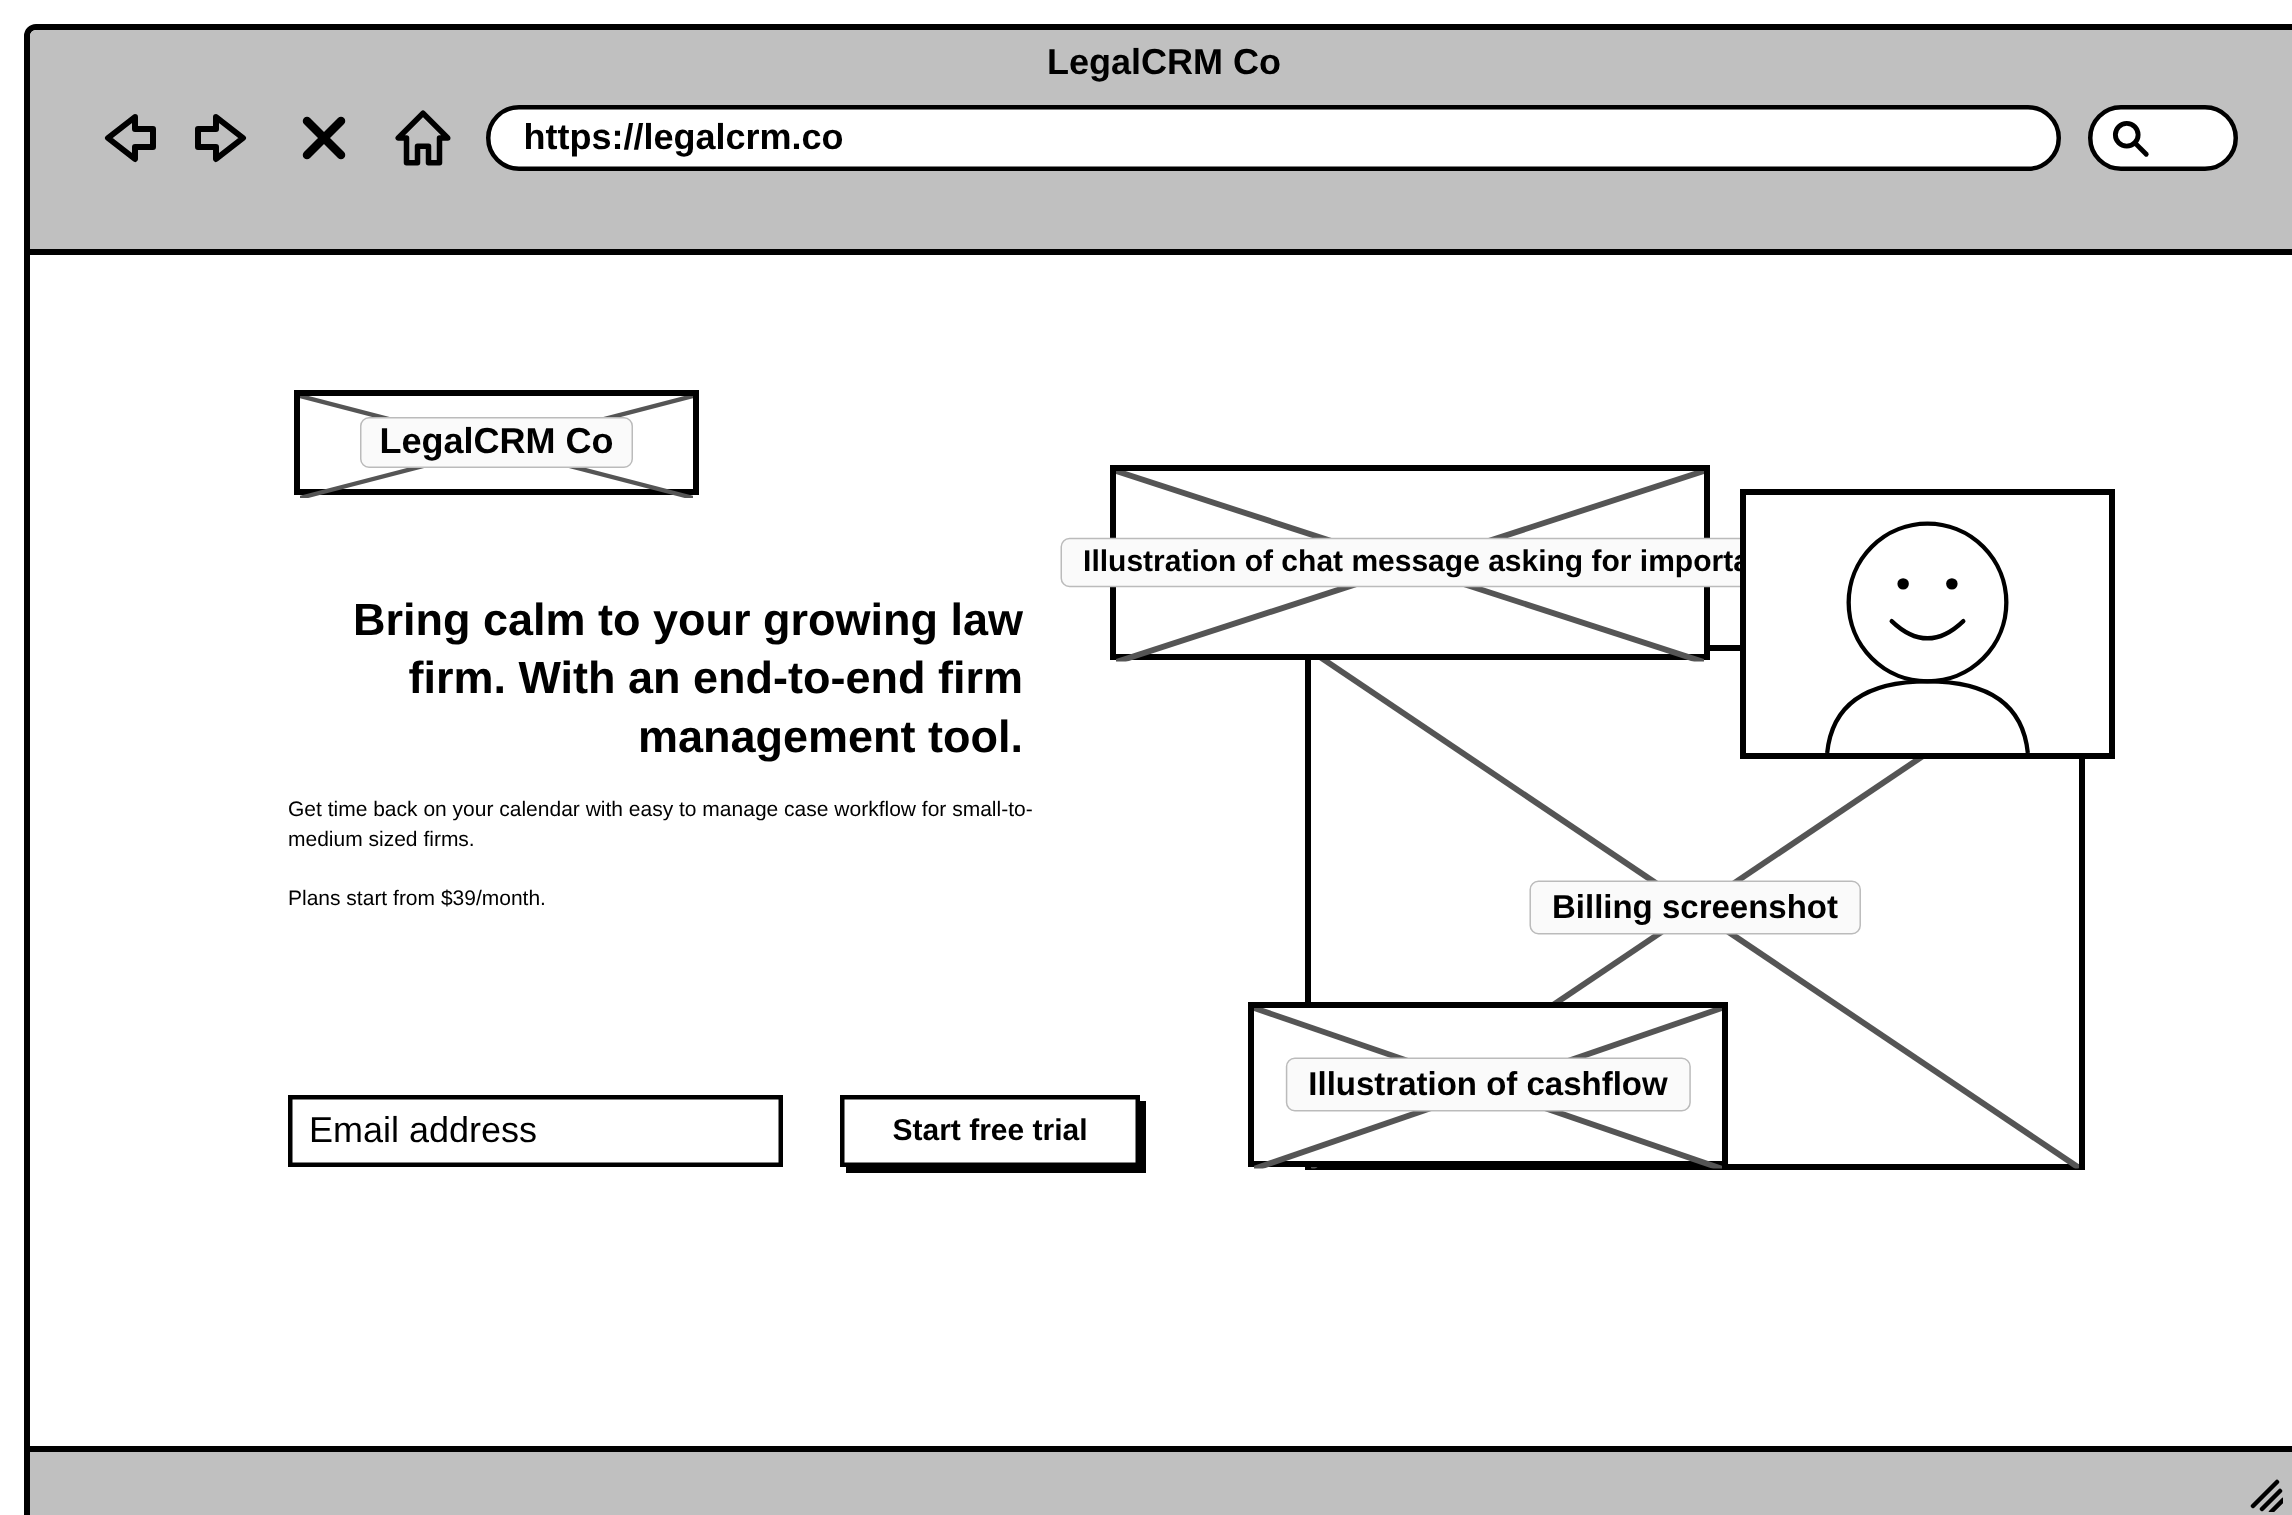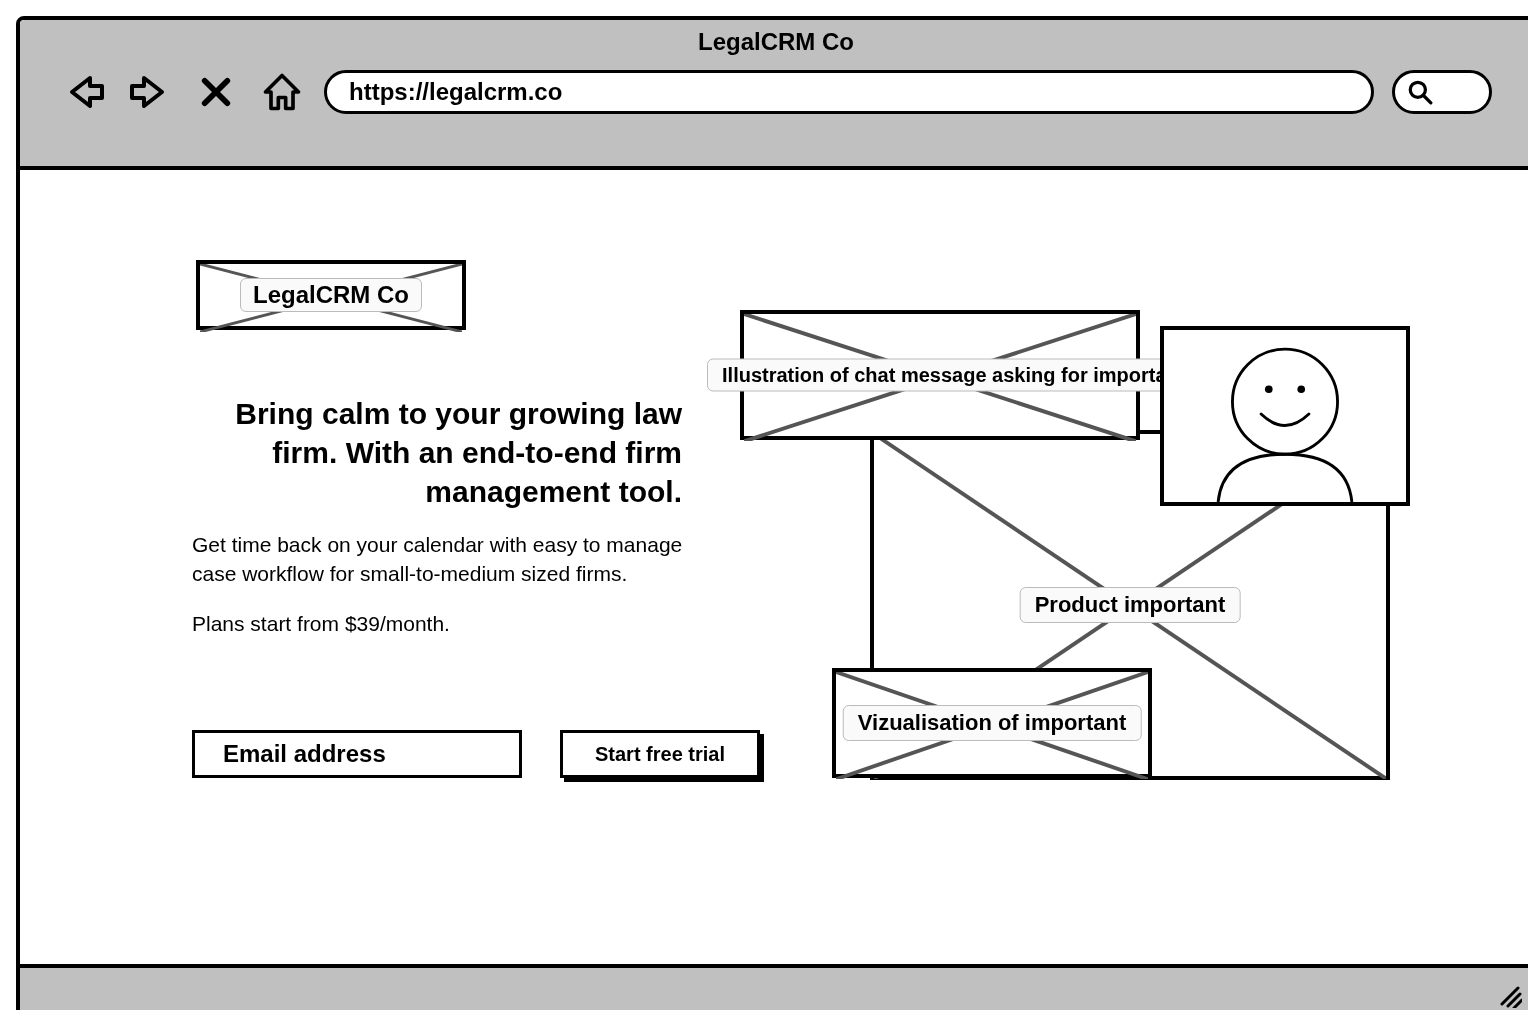--- a/index.html
+++ b/index.html
@@ -110,36 +110,36 @@
       font-size: 30px;
       font-weight: 900;
       line-height: 1.3;
       text-align: right;
     }
     .body-copy {
       position: absolute;
       top: 360px;
       left: 172px;
       width: 510px;
-      font-size: 21px;
+      font-size: 14px;
       line-height: 1.4;
     }
     .body-copy p {
       margin-bottom: 20px;
     }
     .email-input {
       position: absolute;
       top: 560px;
       left: 172px;
       width: 330px;
       height: 48px;
       border: 3px solid #000;
       font-size: 24px;
-      font-weight: bold;
-      padding: 0 28px;
+      font-weight: normal;
+      padding: 0 11px;
       display: flex;
       align-items: center;
       color: #000;
     }
     .cta-button {
       position: absolute;
       top: 560px;
       left: 540px;
       width: 200px;
       height: 48px;
@@ -258,37 +258,37 @@
 
     <div class="cta-button">
       <span>Start free trial</span>
     </div>
 
     <div class="placeholder-box product-shot">
       <svg class="cross" style="position:absolute;inset:0" viewBox="0 0 520 350" preserveAspectRatio="none">
           <line x1="0" y1="0" x2="520" y2="350" stroke="#555" stroke-width="4"></line>
           <line x1="520" y1="0" x2="0" y2="350" stroke="#555" stroke-width="4"></line>
         </svg>
-      <div class="placeholder-label">Product important</div>
+      <div class="placeholder-label">Billing screenshot</div>
     </div>
 
     <div class="placeholder-box chat-illus">
       <svg class="cross" style="position:absolute;inset:0" viewBox="0 0 400 130" preserveAspectRatio="none">
           <line x1="0" y1="0" x2="400" y2="130" stroke="#555" stroke-width="4"></line>
           <line x1="400" y1="0" x2="0" y2="130" stroke="#555" stroke-width="4"></line>
         </svg>
       <div class="placeholder-label">Illustration of chat message asking for important document</div>
     </div>
 
     <div class="placeholder-box cash-illus">
       <svg class="cross" style="position:absolute;inset:0" viewBox="0 0 320 110" preserveAspectRatio="none">
           <line x1="0" y1="0" x2="320" y2="110" stroke="#555" stroke-width="4"></line>
           <line x1="320" y1="0" x2="0" y2="110" stroke="#555" stroke-width="4"></line>
         </svg>
-      <div class="placeholder-label">Vizualisation of important</div>
+      <div class="placeholder-label">Illustration of cashflow</div>
     </div>
 
     <div class="placeholder-box avatar-box">
       <svg class="face" viewBox="0 0 250 180">
         <circle cx="125" cy="75" r="55" fill="none" stroke="#000" stroke-width="3"></circle>
         <circle cx="108" cy="62" r="4" fill="#000"></circle>
         <circle cx="142" cy="62" r="4" fill="#000"></circle>
         <path d="M100 88 Q125 112 150 88" fill="none" stroke="#000" stroke-width="3" stroke-linecap="round"></path>
         <path d="M55 180 Q60 130 125 130 Q190 130 195 180" fill="none" stroke="#000" stroke-width="3"></path>
       </svg>

